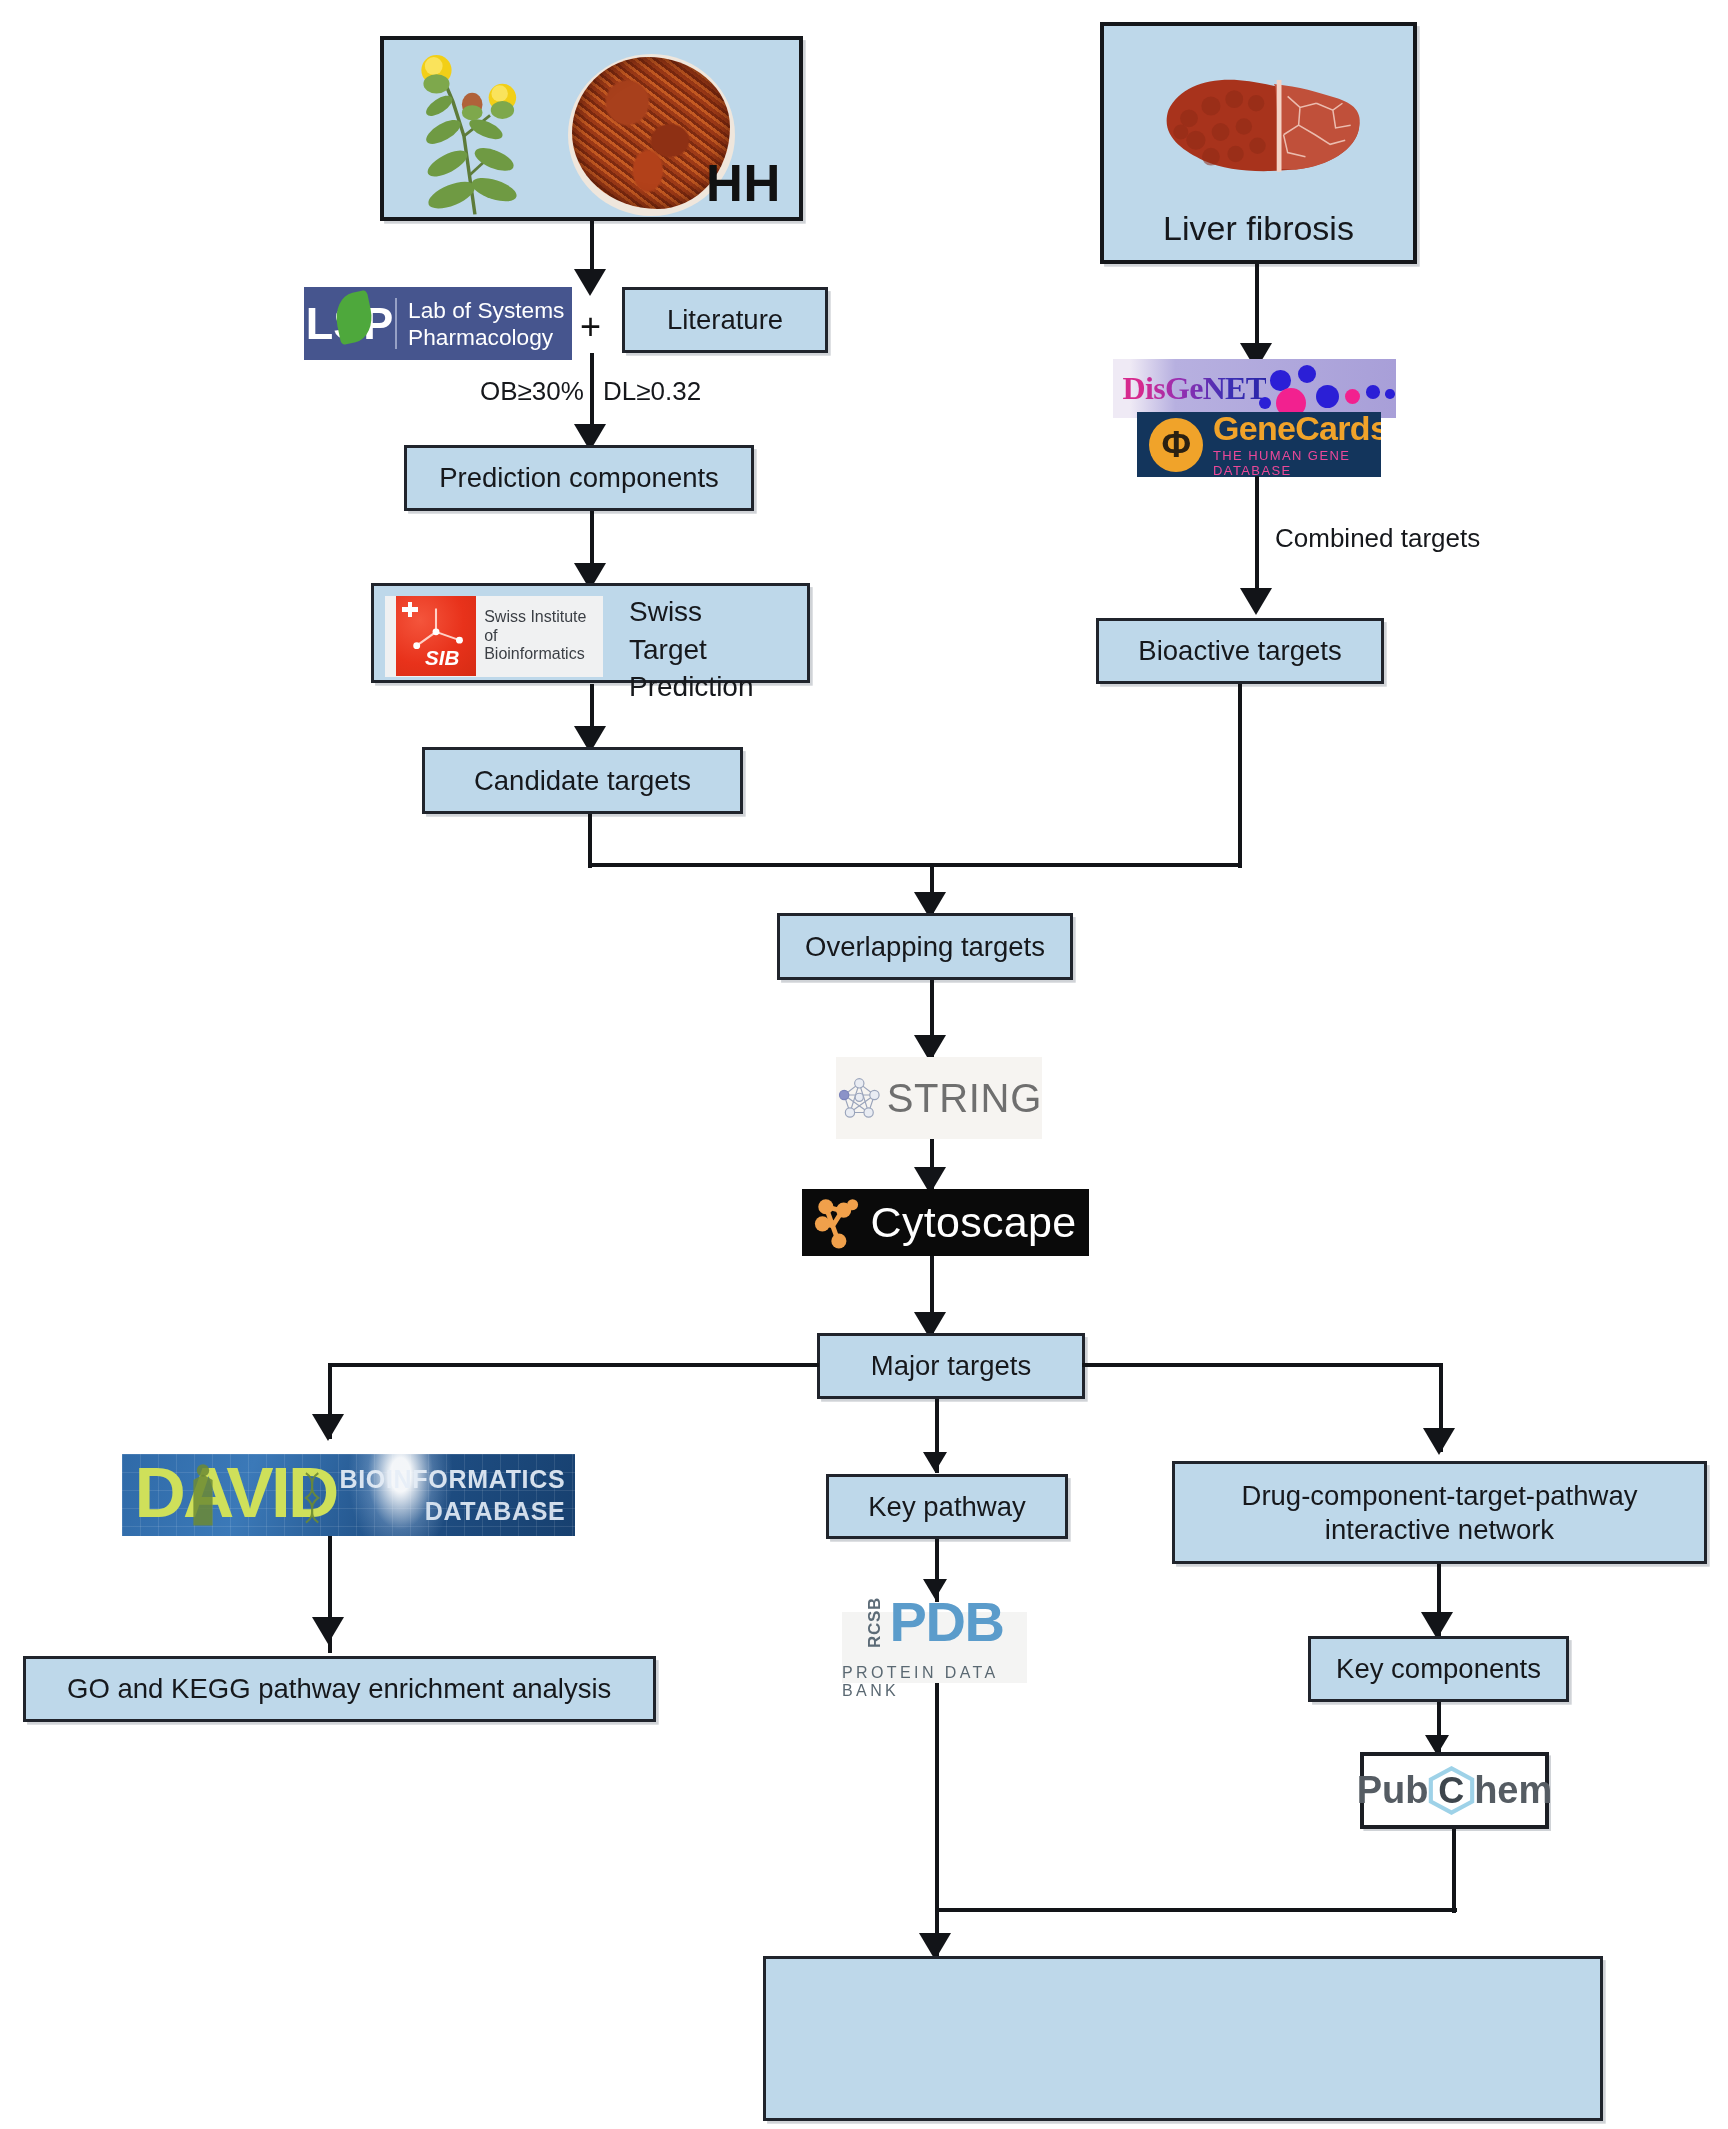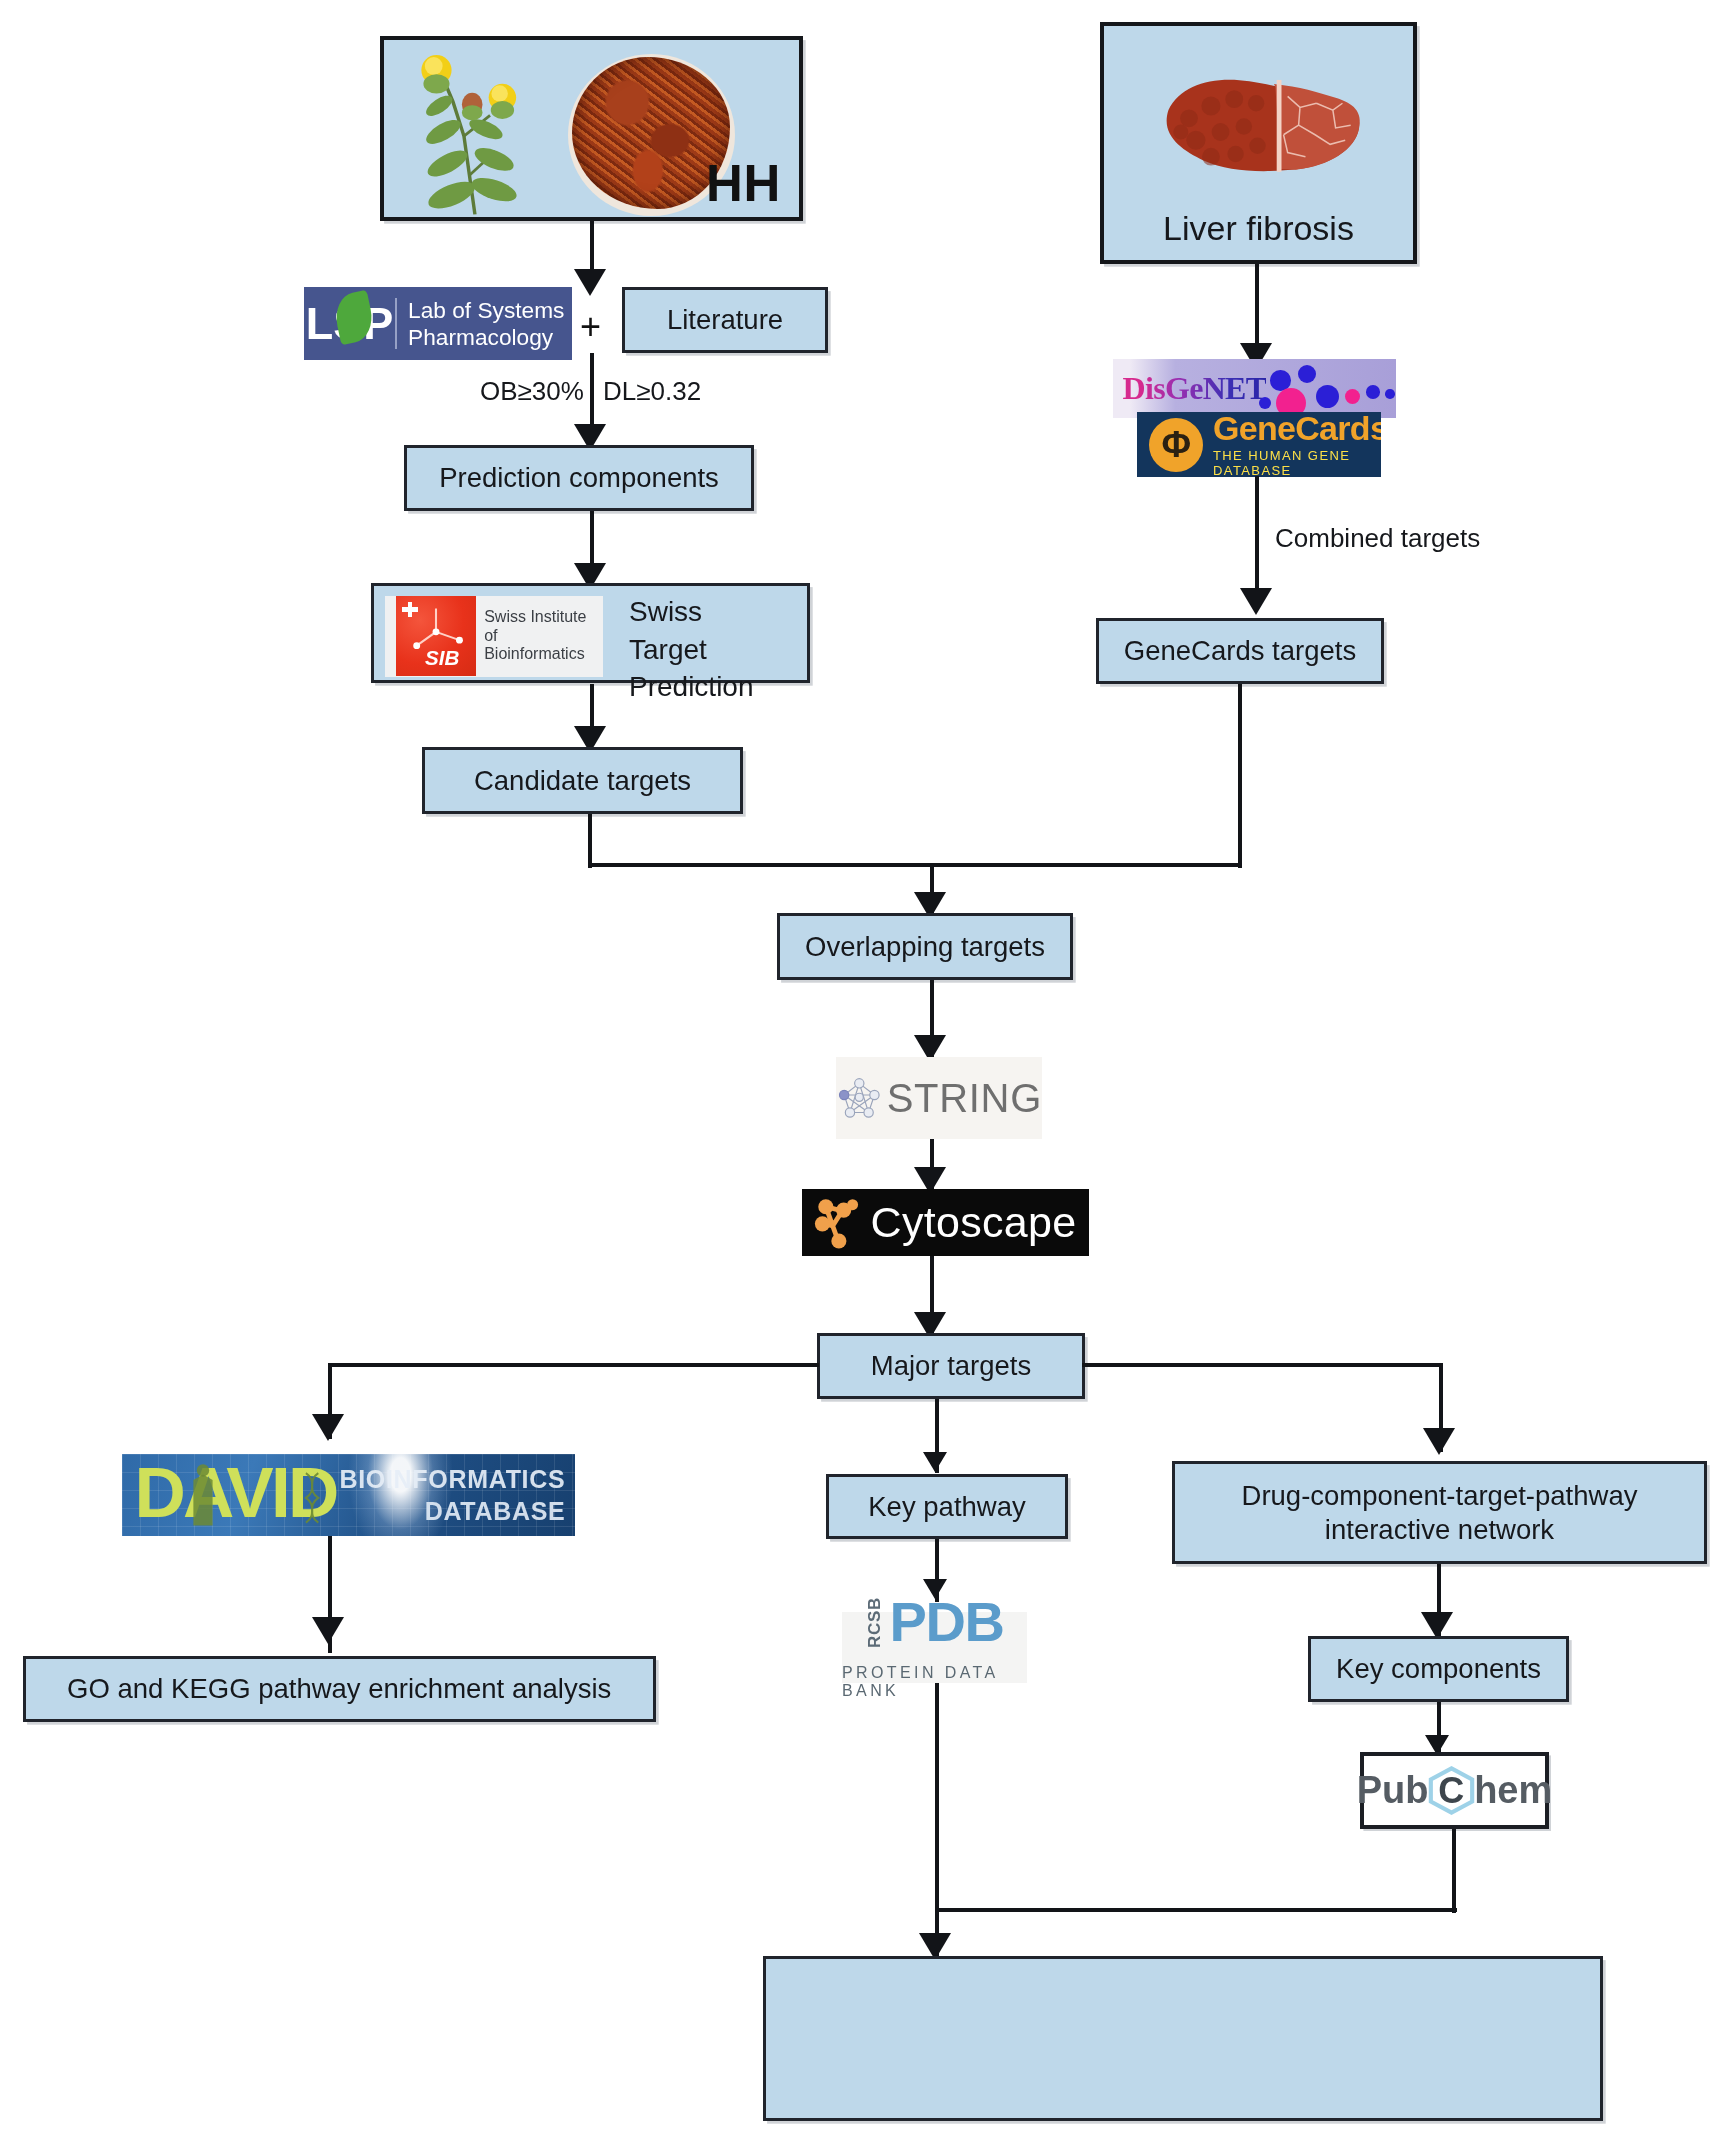--- a/index.html
+++ b/index.html
@@ -80,21 +80,21 @@
   .dot{position:absolute;border-radius:50%;}
 
   
   #genecards{position:absolute;background:#13355c;display:flex;align-items:center;overflow:hidden;}
   #gc-circle{width:54px;height:54px;border-radius:50%;background:#f0a32a;margin-left:12.4px;flex:none;
              position:relative;}
   #gc-circle .helix{position:absolute;left:50%;top:50%;transform:translate(-50%,-50%);
              color:#2b2112;font-size:36px;font-weight:700;line-height:1;}
   #gc-txt{padding-left:9.6px;}
   #gc-main{color:#f0a32a;font-size:34px;font-weight:700;letter-spacing:-0.7px;line-height:1;}
-  #gc-sub{color:#fde047;font-size:13px;letter-spacing:1.4px;margin-top:3.4px;}
+  #gc-sub{color:#ec4899;font-size:13px;letter-spacing:1.4px;margin-top:3.4px;}
 
   
   #string{position:absolute;background:#f6f4f1;display:flex;align-items:center;justify-content:center;gap:4.1px;}
   #string .st-txt{font-size:40px;color:#6f6f6f;letter-spacing:0.7px;}
   #string svg{display:block;}
 
   
   #cyto{position:absolute;background:#0a0a0a;display:flex;align-items:center;}
   #cyto .cy-txt{color:#fff;font-size:43px;padding-left:4.1px;letter-spacing:0.3px;}
 
@@ -290,21 +290,21 @@
       <div id="gc-main">GeneCards</div>
       <div id="gc-sub">THE HUMAN GENE DATABASE</div>
     </div>
   </div>
 
   <div class="vline" style="left:1255px;top:476px;height:130px;"></div>
   <div class="arrow" style="left:1240px;top:588px;"></div>
   <span class="lbl" style="left:1275px;top:523px;">Combined targets</span>
 
   <div class="box" style="left:1096px;top:618px;width:288px;height:66px;">
-    <span>GeneCards targets</span>
+    <span>Bioactive targets</span>
   </div>
 
   <div class="vline" style="left:588px;top:814px;height:54px;"></div>
   <div class="vline" style="left:1238px;top:684px;height:184px;"></div>
   <div class="hline" style="left:588px;top:863px;width:654px;"></div>
   <div class="vline" style="left:930px;top:863px;height:54px;"></div>
   <div class="arrow" style="left:914px;top:892px;"></div>
 
   <div class="box" style="left:777px;top:913px;width:296px;height:67px;">
     <span>Overlapping targets</span>

